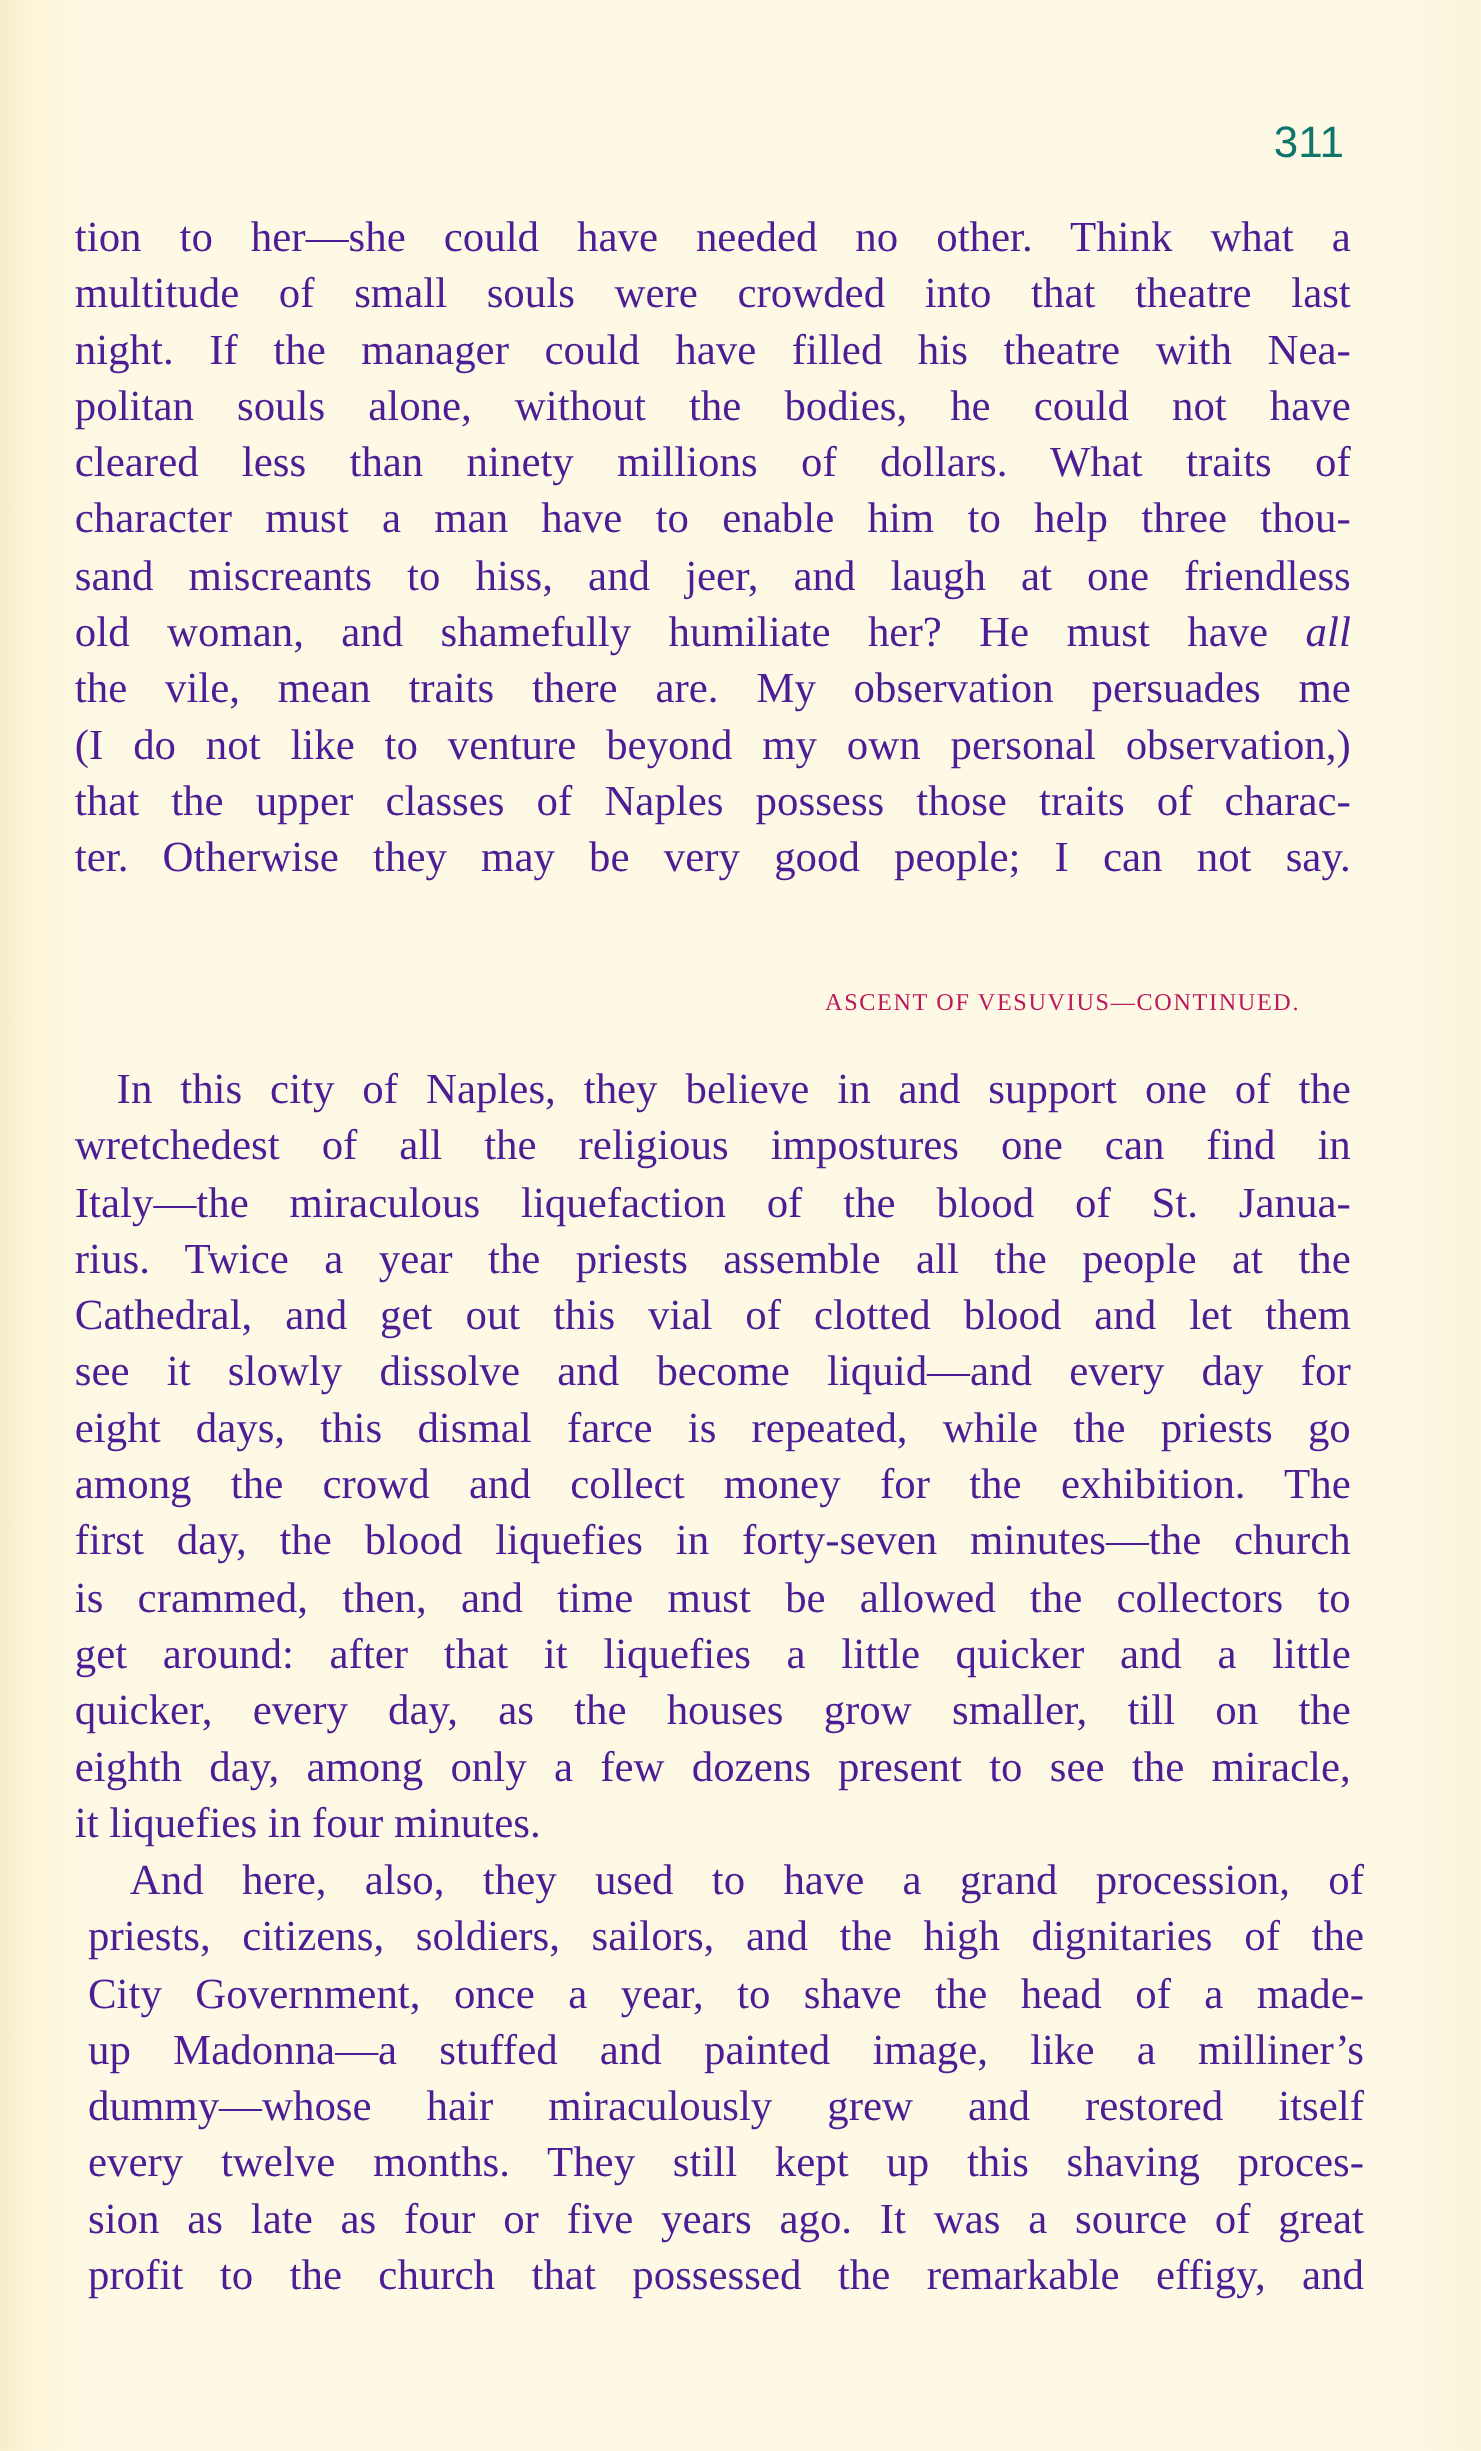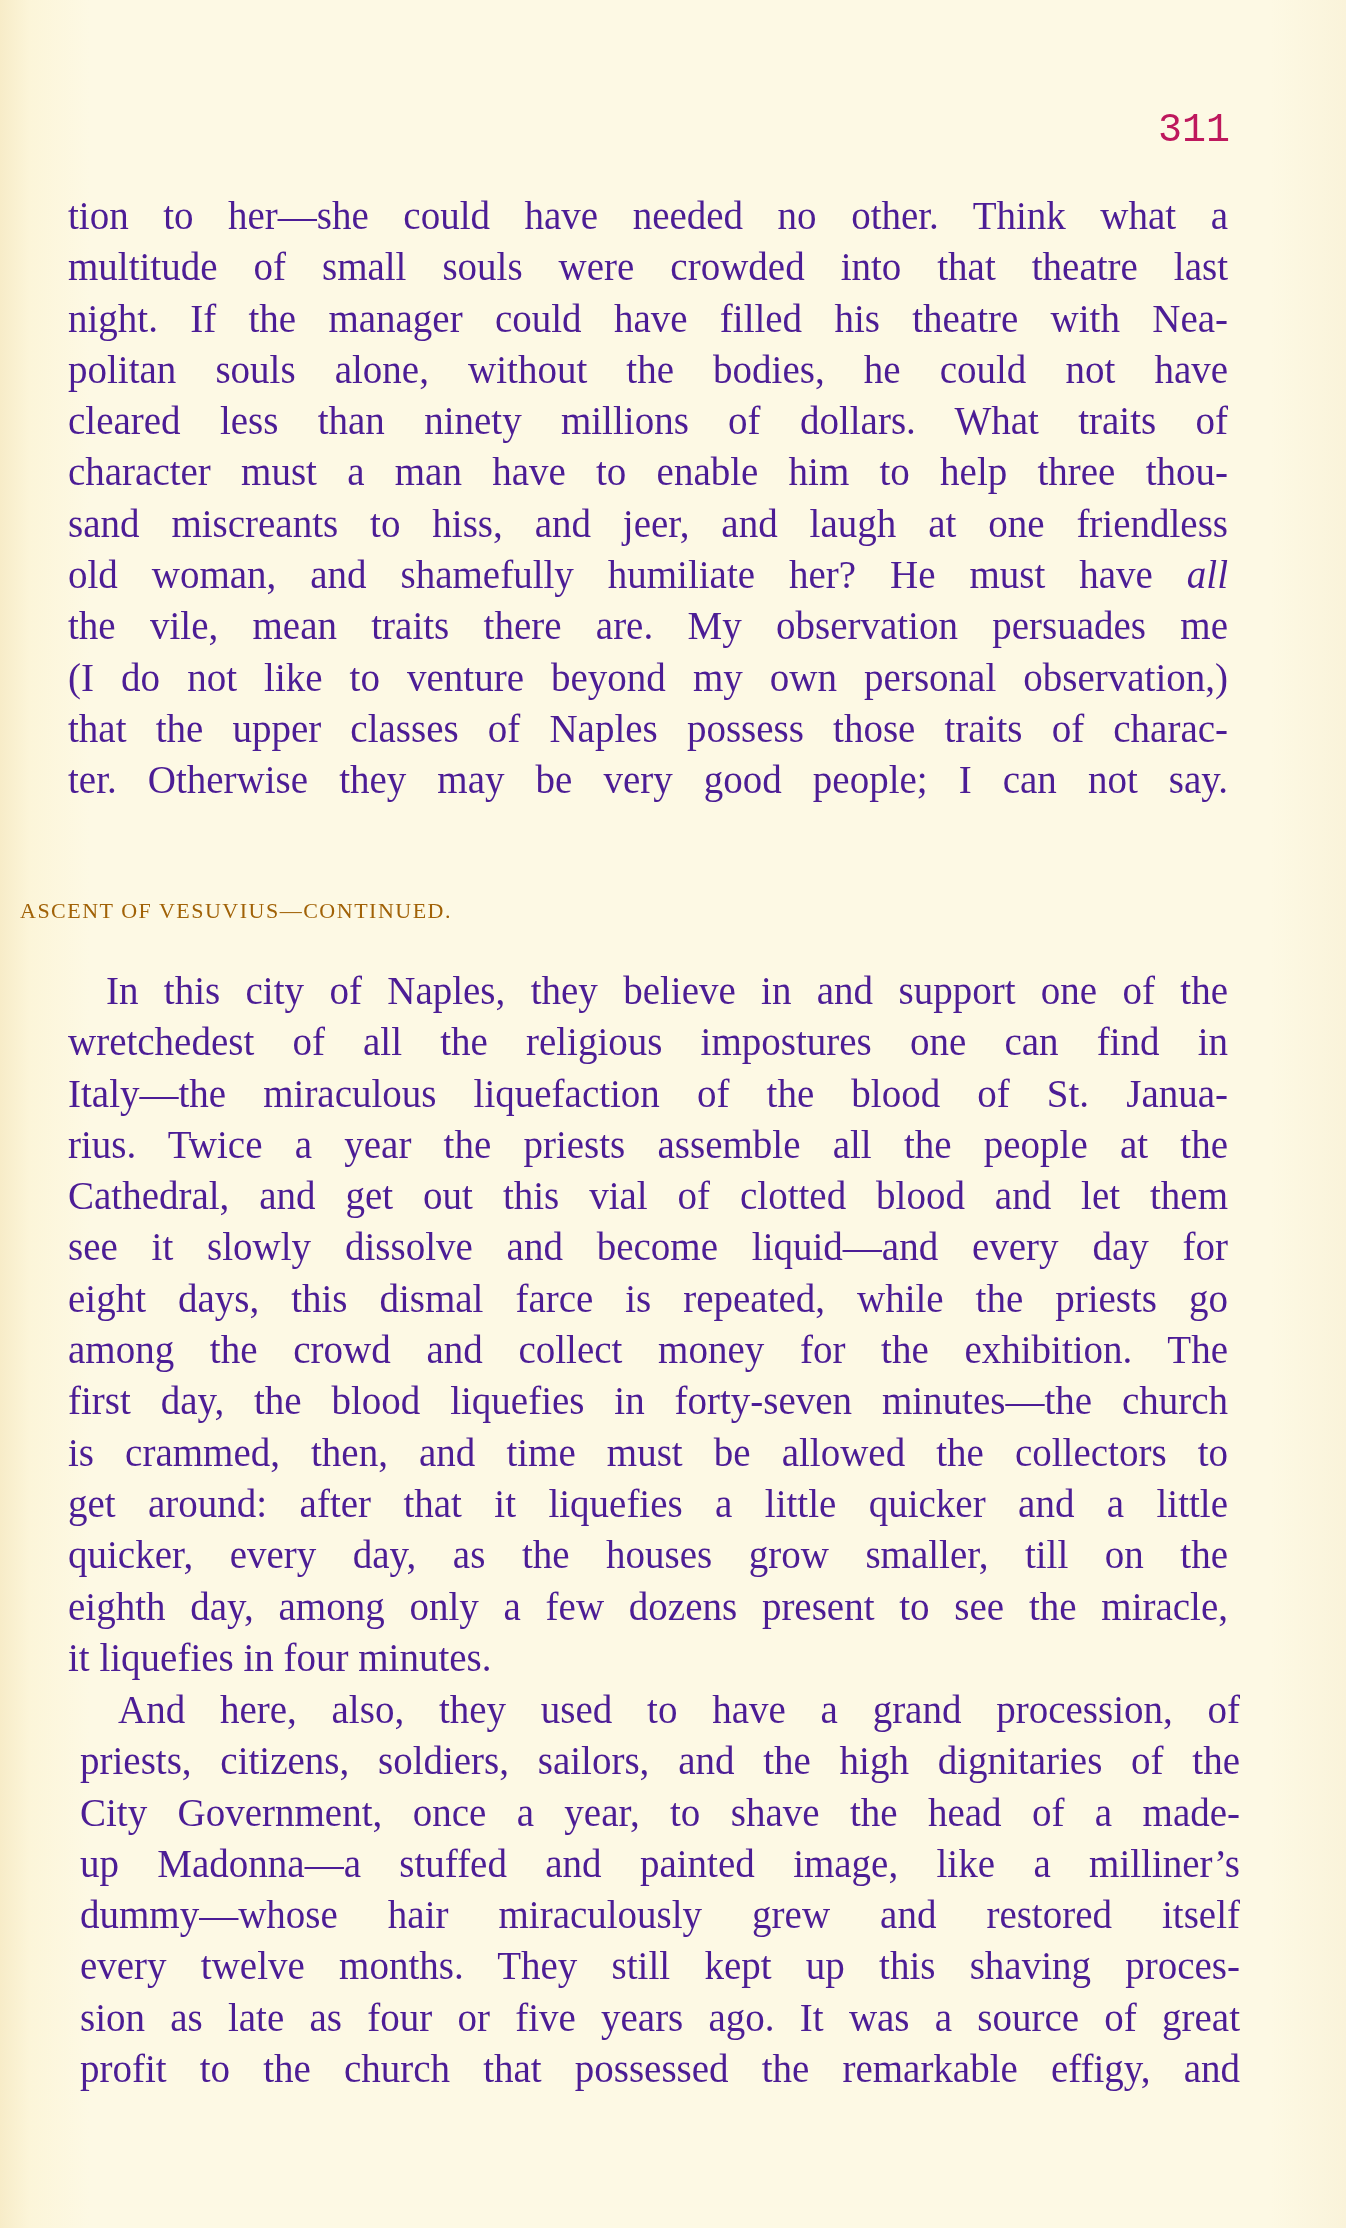--- a/index.html
+++ b/index.html
@@ -34,23 +34,23 @@
       top: 4px;
       font-family: "Liberation Serif", serif;
       font-size: 29px;
       letter-spacing: 5px;
       color: #3a342f;
     }
     .page-number {
       position: absolute;
       left: 1158px;
       top: -2px;
-      font-family: Liberation Mono, monospace;
+      font-family: Liberation Sans, sans-serif;
       font-size: 40px;
-      color: #be185d;
+      color: #0f766e;
     }
     .body-text {
       position: absolute;
       left: 68px;
       width: 1160px;
     }
     .line {
       display: block;
       height: 51.3px;
       line-height: 51.3px;
@@ -70,25 +70,25 @@
       box-sizing: border-box;
     }
     .block1 { top: 190px; }
     .block2 { top: 965px; }
     .block3 { top: 1684px; margin-left: 12px; }
     .section-heading {
       position: absolute;
       top: 898px;
       left: 0;
       width: 1182px;
-      text-align: left;
+      text-align: right;
       font-family: "Liberation Serif", serif;
       font-size: 22px;
       letter-spacing: 1.5px;
-      color: #a16207;
+      color: #be185d;
       padding-left: 20px;
       box-sizing: border-box;
     }
     em, .ital {
       font-style: italic;
     }
   </style>
 </head>
 <body>
 

